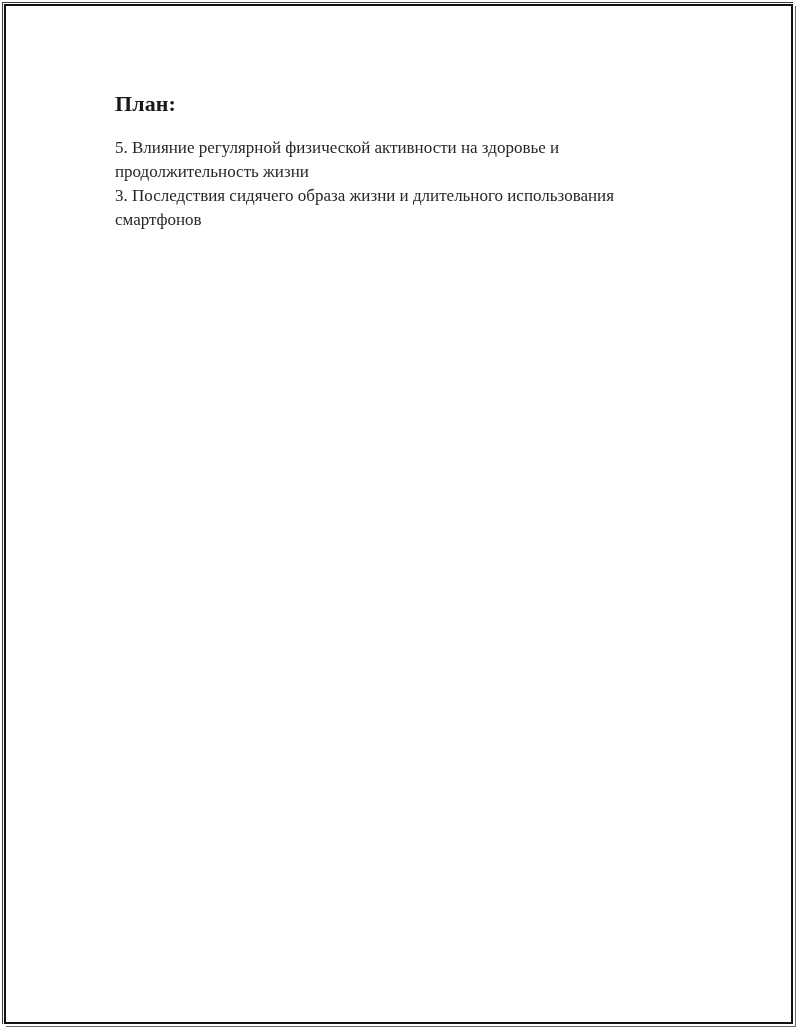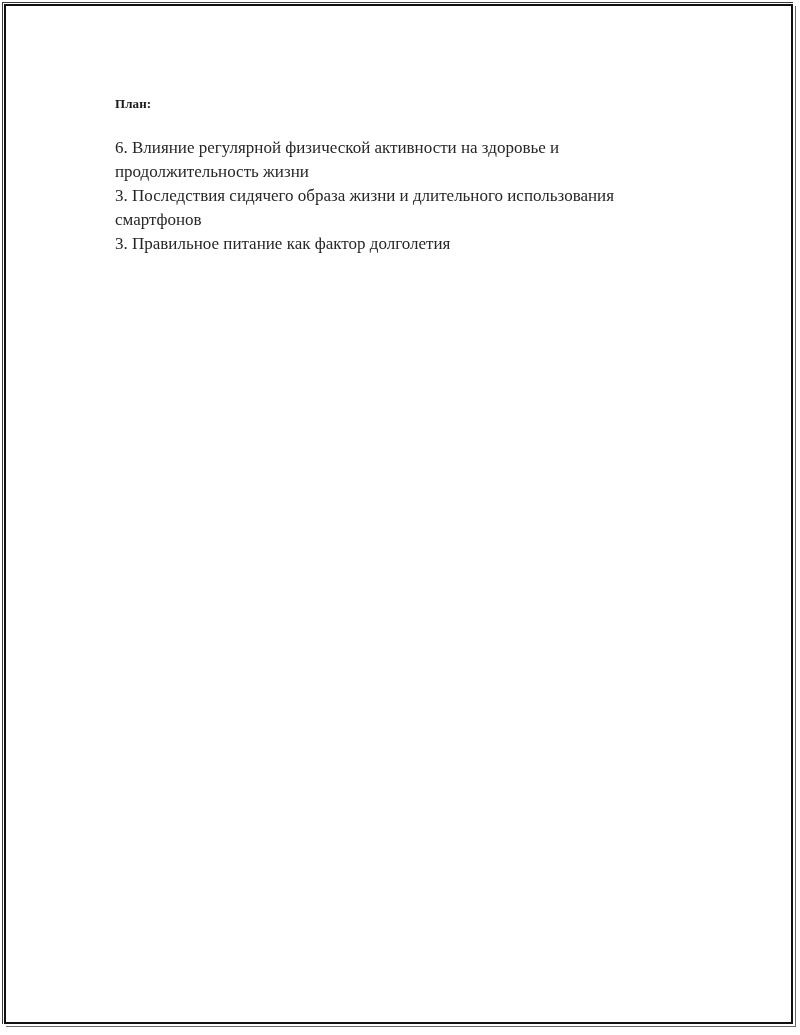--- a/index.html
+++ b/index.html
@@ -61,21 +61,21 @@
 
   
   .content {
     position: absolute;
     left: 115px;
     top: 92px;
     width: 562px;
   }
 
   .doc-heading {
-    font-size: 13px;
+    font-size: 22px;
     font-weight: bold;
     color: #1a1a1a;
     line-height: 24px;
     margin: 0;
     letter-spacing: 0.1px;
   }
 
   .plan-list {
     margin: 20px 0 0 0;
     padding: 0;
@@ -104,20 +104,19 @@
 
   <div class="page-border"></div>
   <div class="page-border-shadow"></div>
   <div class="page-border-shadow-br"></div>
 
   <div class="content">
 
     <p class="doc-heading">План:</p>
 
     <ul class="plan-list">
-      <li class="plan-item">6. Влияние регулярной физической активности на здоровье и продолжительность жизни</li>
+      <li class="plan-item">5. Влияние регулярной физической активности на здоровье и продолжительность жизни</li>
       <li class="plan-item">3. Последствия сидячего образа жизни и длительного использования смартфонов</li>
-      <li class="plan-item">3. Правильное питание как фактор долголетия</li>
     </ul>
 
   </div>
 
 </div>
 
 </body></html>

